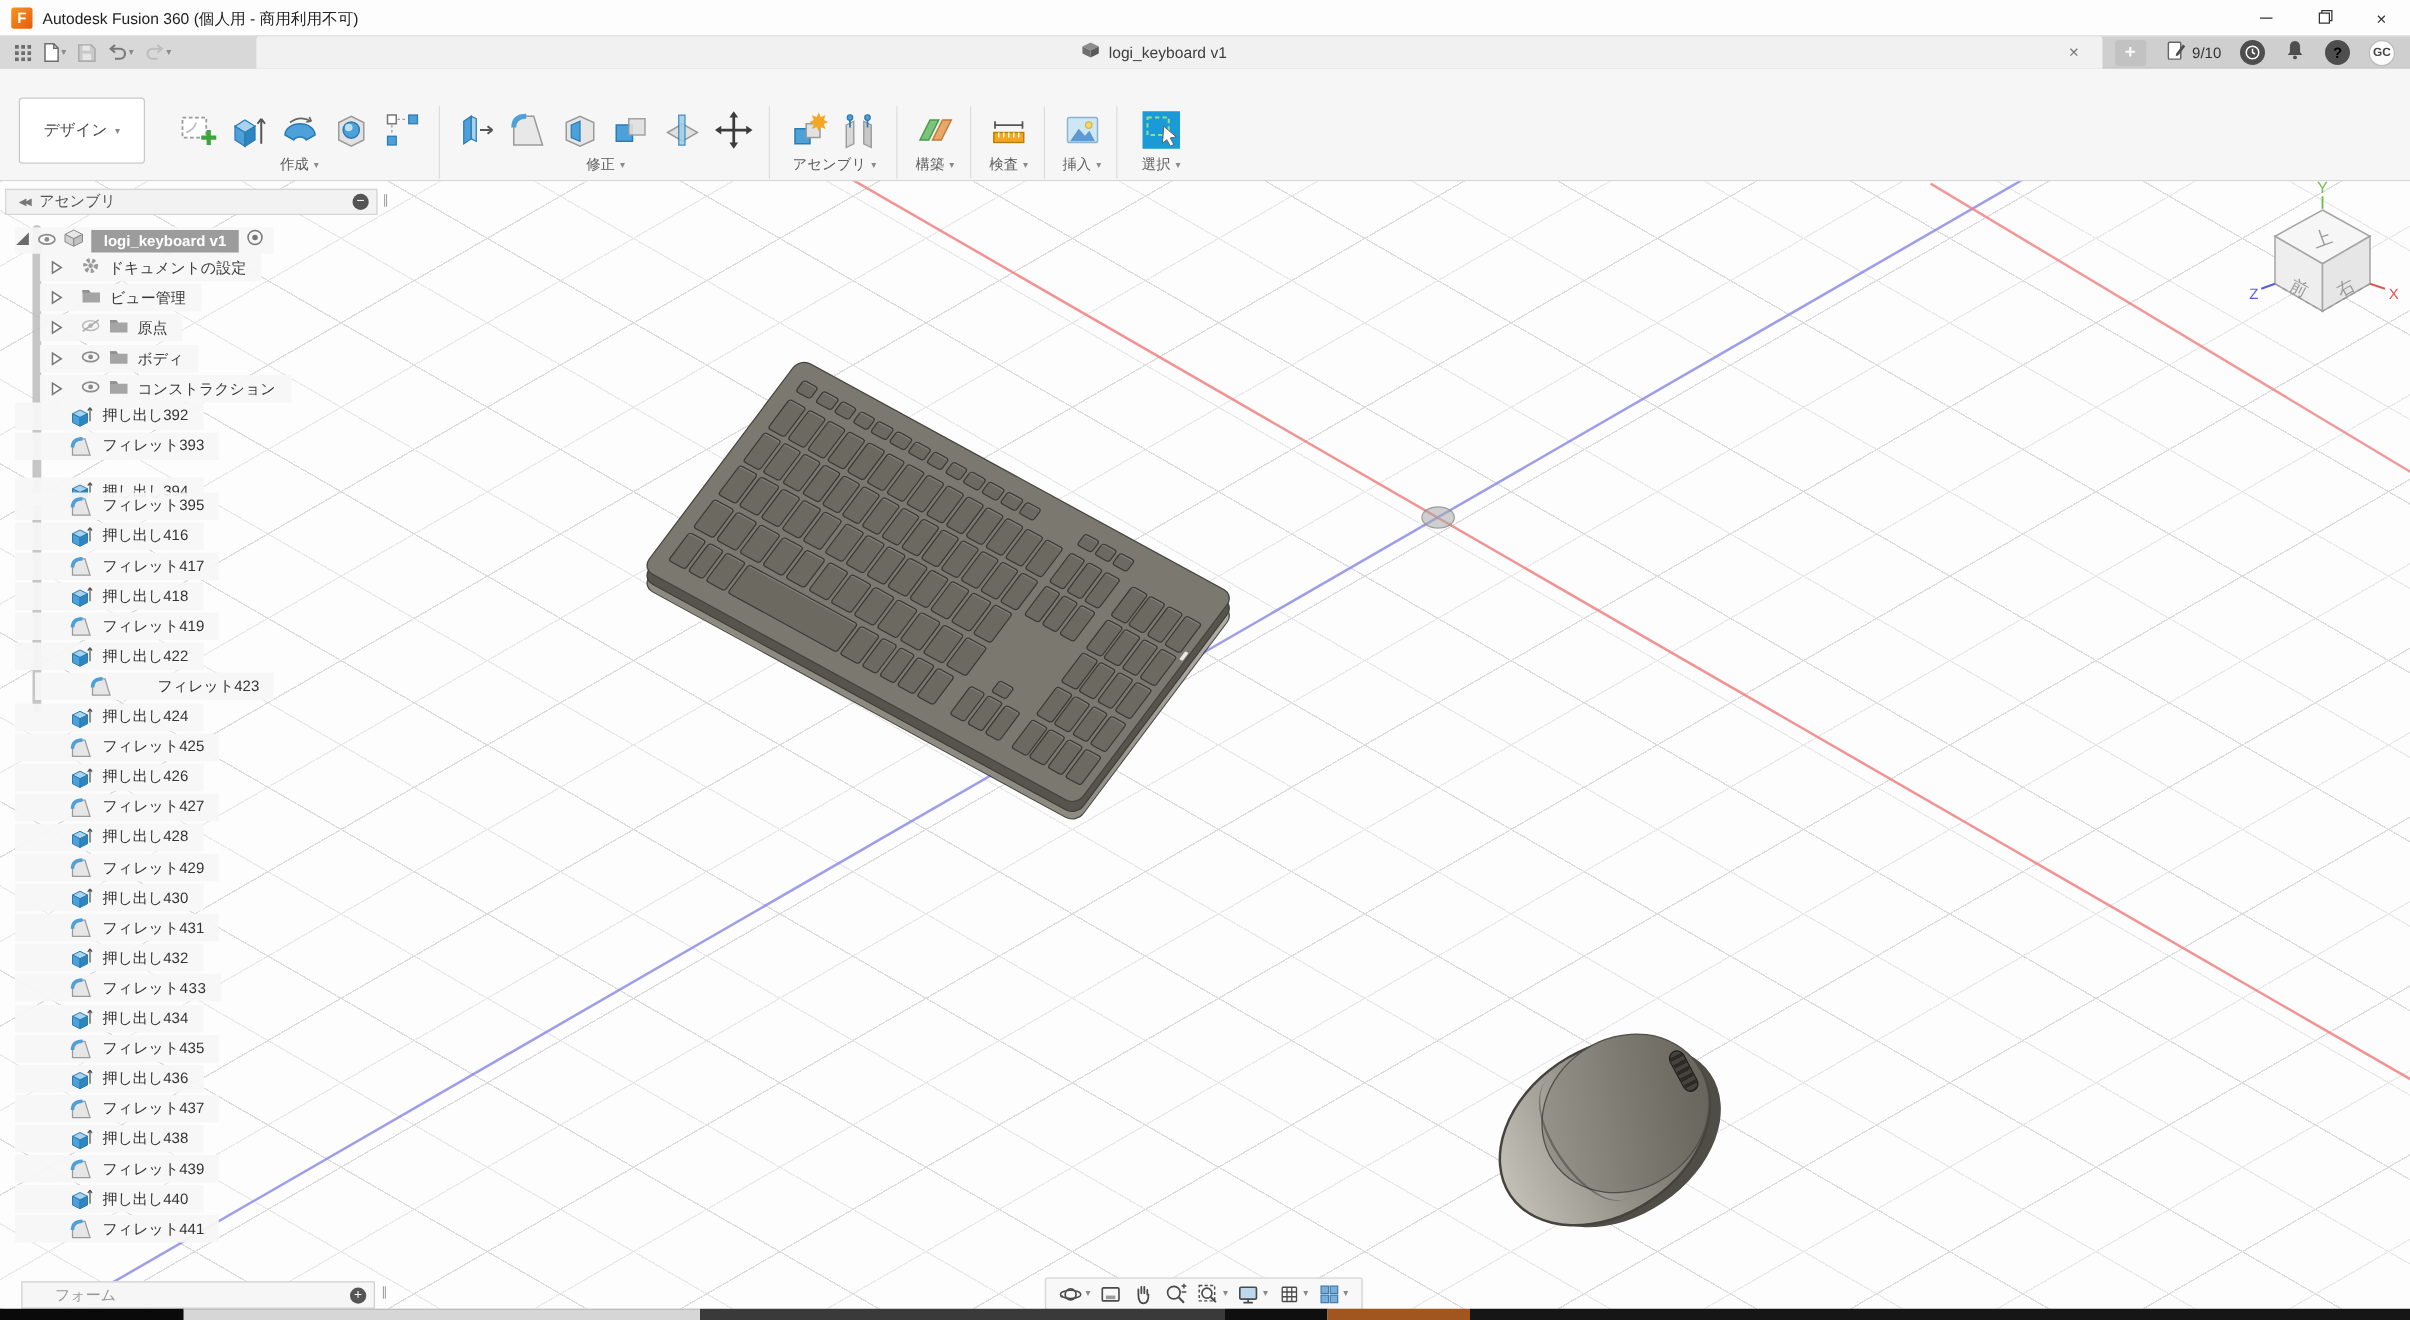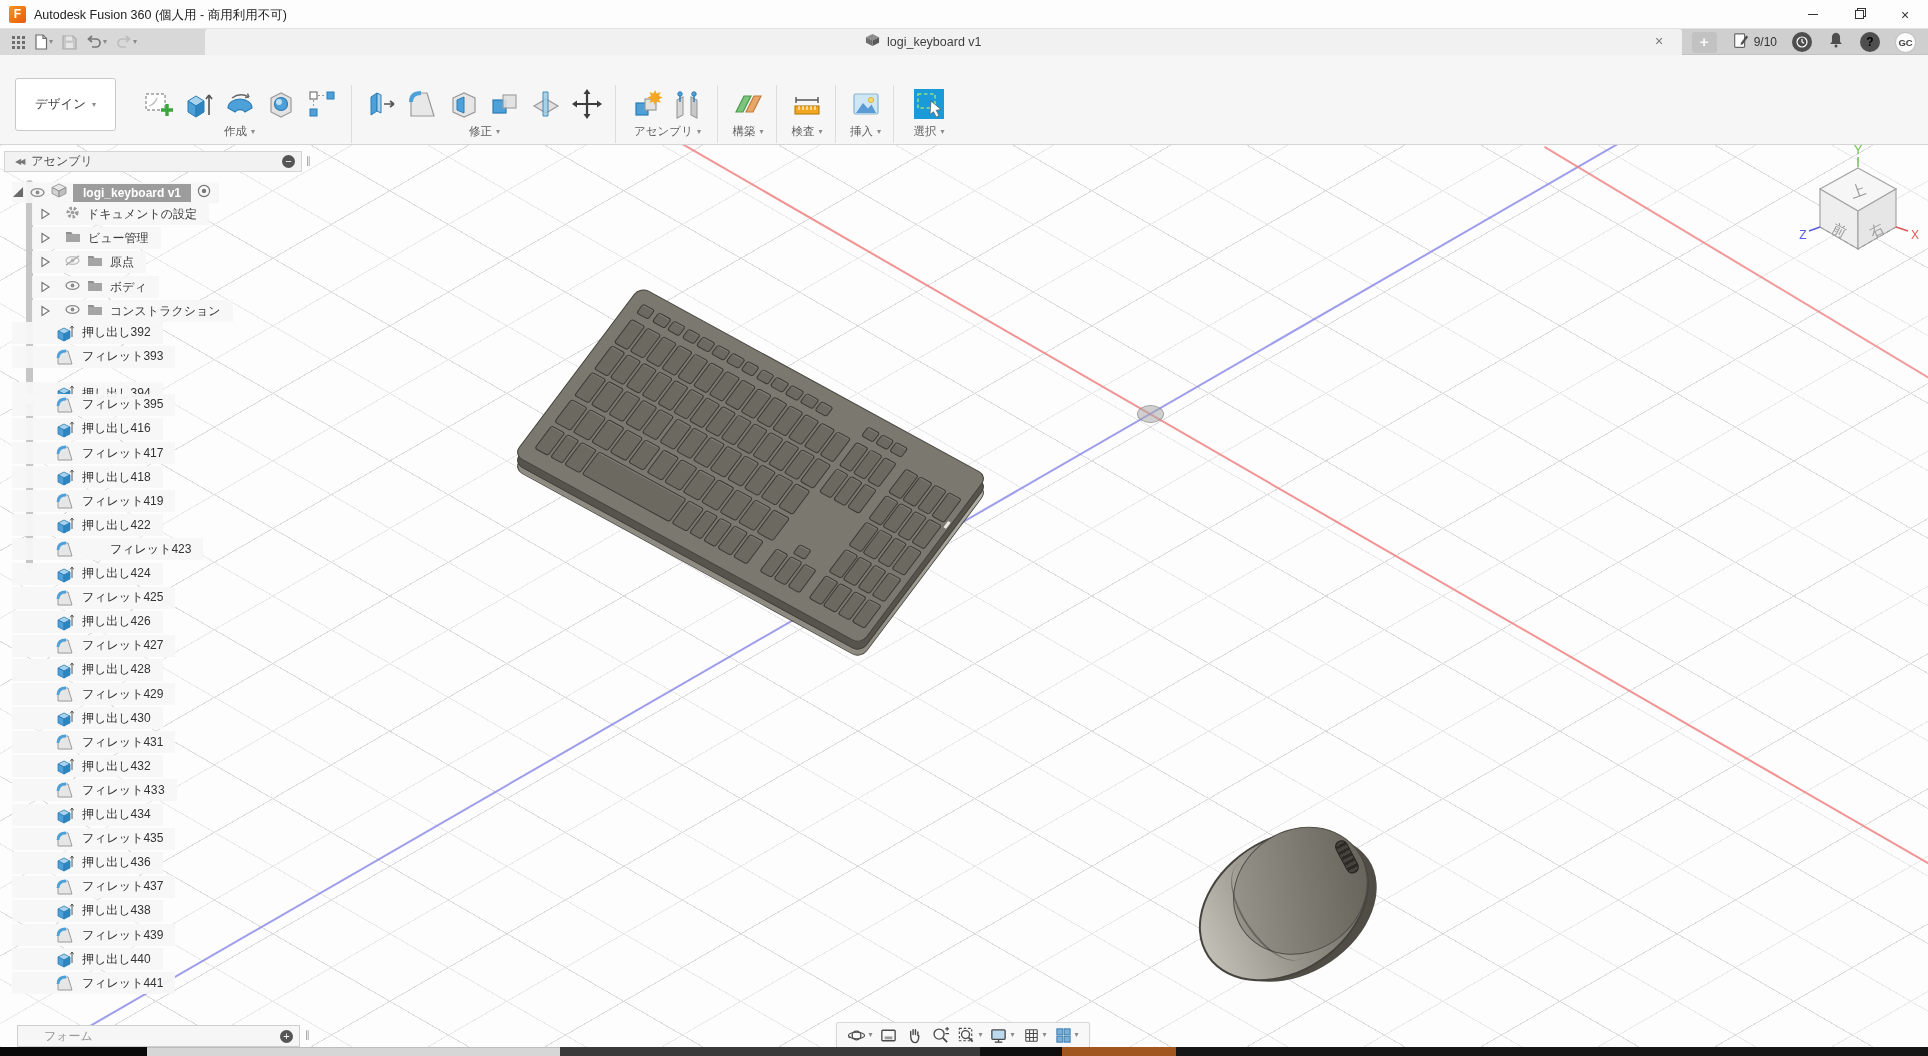--- a/index.html
+++ b/index.html
@@ -731,21 +731,21 @@
       </div>
       <div class="feat" style="left: 12px; top: 514.3px;">
         <span class="ficon"><svg width="18" height="18" viewBox="0 0 18 18">
             <polygon points="2,7 8,4 14,7 8,10" fill="#a9d2ec" stroke="#2a7cb5" stroke-width=".8"></polygon>
             <polygon points="2,7 8,10 8,17 2,14" fill="#4da0d8" stroke="#2a7cb5" stroke-width=".8"></polygon>
             <polygon points="14,7 8,10 8,17 14,14" fill="#2e86c0" stroke="#2a7cb5" stroke-width=".8"></polygon>
             <path d="M16 13 V2 m0 0 l-1.8 2.4 m1.8 -2.4 l1.8 2.4" stroke="#555" stroke-width="1" fill="none"></path>
           </svg></span>
         <span>押し出し422</span>
       </div>
-      <div class="feat" style="left: 12px; top: 538.4px; gap: 36px;">
+      <div class="feat" style="left: 28px; top: 538.4px; gap: 36px;">
         <span class="ficon"><svg width="18" height="18" viewBox="0 0 18 18">
             <path d="M2 16 V10 Q2 3 10 3 H12 L16 16 Z" fill="#e6e6e6" stroke="#9a9a9a" stroke-width="1"></path>
             <path d="M2 10 Q2 3 10 3" fill="none" stroke="#4da0d8" stroke-width="2.8"></path>
           </svg></span>
         <span>フィレット423</span>
       </div>
       <div class="feat" style="left: 12px; top: 562.5px;">
         <span class="ficon"><svg width="18" height="18" viewBox="0 0 18 18">
             <polygon points="2,7 8,4 14,7 8,10" fill="#a9d2ec" stroke="#2a7cb5" stroke-width=".8"></polygon>
             <polygon points="2,7 8,10 8,17 2,14" fill="#4da0d8" stroke="#2a7cb5" stroke-width=".8"></polygon>

